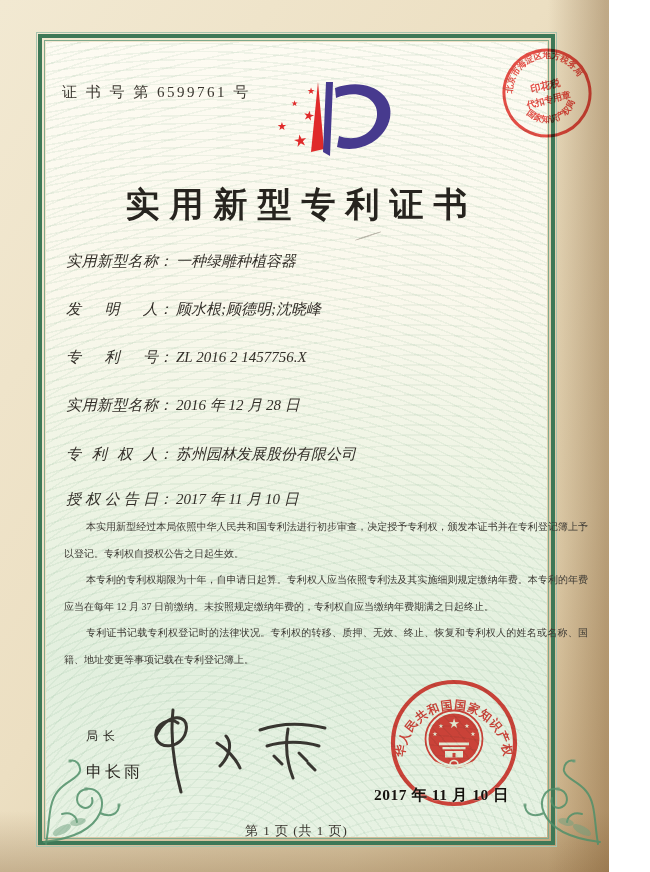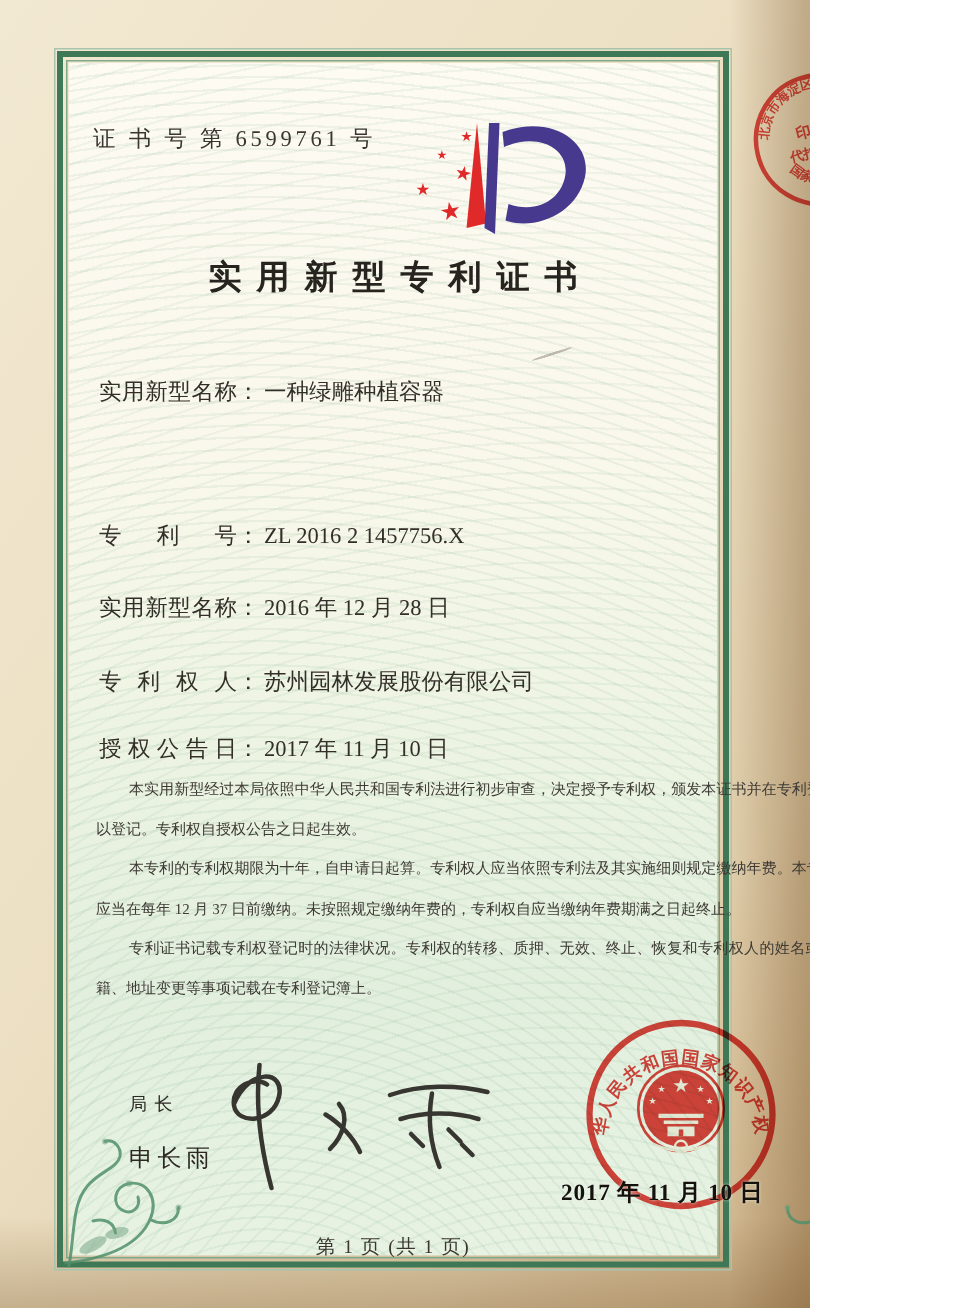--- a/index.html
+++ b/index.html
@@ -2,21 +2,21 @@
 <html><head>
 <meta charset="utf-8">
 <style>
   html,body { margin:0; padding:0; }
   body {
     width:650px; height:872px;
     font-family:"Liberation Serif","DejaVu Serif",serif;
     overflow:hidden;
   }
   .scan {
-    position:relative; width:540px; height:872px; overflow:hidden;
+    position:relative; width:609px; height:872px; overflow:hidden;
     background:
       linear-gradient(to right, rgba(0,0,0,0) 90%, rgba(122,86,44,0.38) 99.5%),
       linear-gradient(to bottom, rgba(0,0,0,0) 93%, rgba(122,86,44,0.32) 100%),
       linear-gradient(125deg,#f2e9d2 0%,#ecdfc2 45%,#e0ceab 78%,#c9ad83 100%);
   }
   
   .frame {
     position:absolute; left:38px; top:34px; right:54px; bottom:27px;
     border:4px solid #3e7857;
     outline:1px solid #a8c4ae; outline-offset:1px;
@@ -32,29 +32,29 @@
       repeating-radial-gradient(circle at 75% 125%, rgba(110,165,125,0.09) 0 1.5px, rgba(0,0,0,0) 1.5px 10px),
       linear-gradient(180deg,#fdfbf2 0%,#faf8ec 32%,#eef4e4 55%,#e2efde 78%,#e7f2e3 100%);
   }
   .certno {
     position:absolute; left:62px; top:83px; z-index:2;
     font-size:15px; letter-spacing:2.5px; color:#3a362f;
   }
   .logo { position:absolute; left:255px; top:74px; width:150px; height:96px; z-index:2; }
   .title {
     position:absolute; left:0; right:16px; top:170px; z-index:2;
-    text-align:center; font-size:22px; font-weight:700;
-    letter-spacing:10px; text-indent:10px; color:#27241f; margin:0;
+    text-align:center; font-size:34px; font-weight:700;
+    letter-spacing:10px; text-indent:10px; color:#27241f; margin:12px;
   }
   .speck {
     position:absolute; left:354px; top:235px; width:28px; height:0; z-index:2;
     border-top:2px solid rgba(125,115,105,0.45); border-radius:50%;
     transform:rotate(-18deg);
   }
-  .row { position:absolute; left:66px; z-index:2; font-size:15px; color:#322e28; white-space:nowrap; }
+  .row { position:absolute; left:66px; z-index:2; font-size:15px; color:#322e28; white-space:nowrap;font-style:italic; }
   .row .lbl { display:inline-block; width:92px; text-align:justify; text-align-last:justify; }
   .row .val { margin-left:3px; }
   .r1{top:252px} .r2{top:300px} .r3{top:348px} .r4{top:396px} .r5{top:445px} .r6{top:490px}
   .bodytext {
     position:absolute; left:64px; width:524px; top:514px; z-index:2;
     font-size:10px; line-height:26.6px; text-align:justify; color:#3d3a34;
   }
   .bodytext p { margin:0; text-indent:2.2em; }
   .bureau-title { position:absolute; left:86px; top:728px; z-index:3; font-size:12px; letter-spacing:5px; color:#2c2923; }
   .bureau-name  { position:absolute; left:86px; top:762px; z-index:3; font-size:16px; letter-spacing:3px; color:#2c2923; }
@@ -103,20 +103,23 @@
     <polygon points="63,8 56,78 69,75" fill="#e02a2a"></polygon>
     <polygon points="71,8 78,8 75,82 68,78" fill="#473a8e"></polygon>
     <path d="M 80,14 C 112,2 140,20 135,44 C 130,68 102,80 82,73 L 84,62 C 104,69 120,58 122,42 C 124,25 104,14 81,24 Z" fill="#473a8e"></path>
   </svg>
 
   <h1 class="title">实用新型专利证书</h1>
   <div class="speck"></div>
 
   <div class="row r1">
     <span class="lbl">实用新型名称</span><span class="colon">：</span><span class="val">一种绿雕种植容器</span>
+  </div>
+  <div class="row r2">
+    <span class="lbl">发明人</span><span class="colon">：</span><span class="val">顾水根;顾德明;沈晓峰</span>
   </div>
   <div class="row r3">
     <span class="lbl">专利号</span><span class="colon">：</span><span class="val">ZL 2016 2 1457756.X</span>
   </div>
   <div class="row r4">
     <span class="lbl">实用新型名称</span><span class="colon">：</span><span class="val">2016 年 12 月 28 日</span>
   </div>
   <div class="row r5">
     <span class="lbl">专利权人</span><span class="colon">：</span><span class="val">苏州园林发展股份有限公司</span>
   </div>

